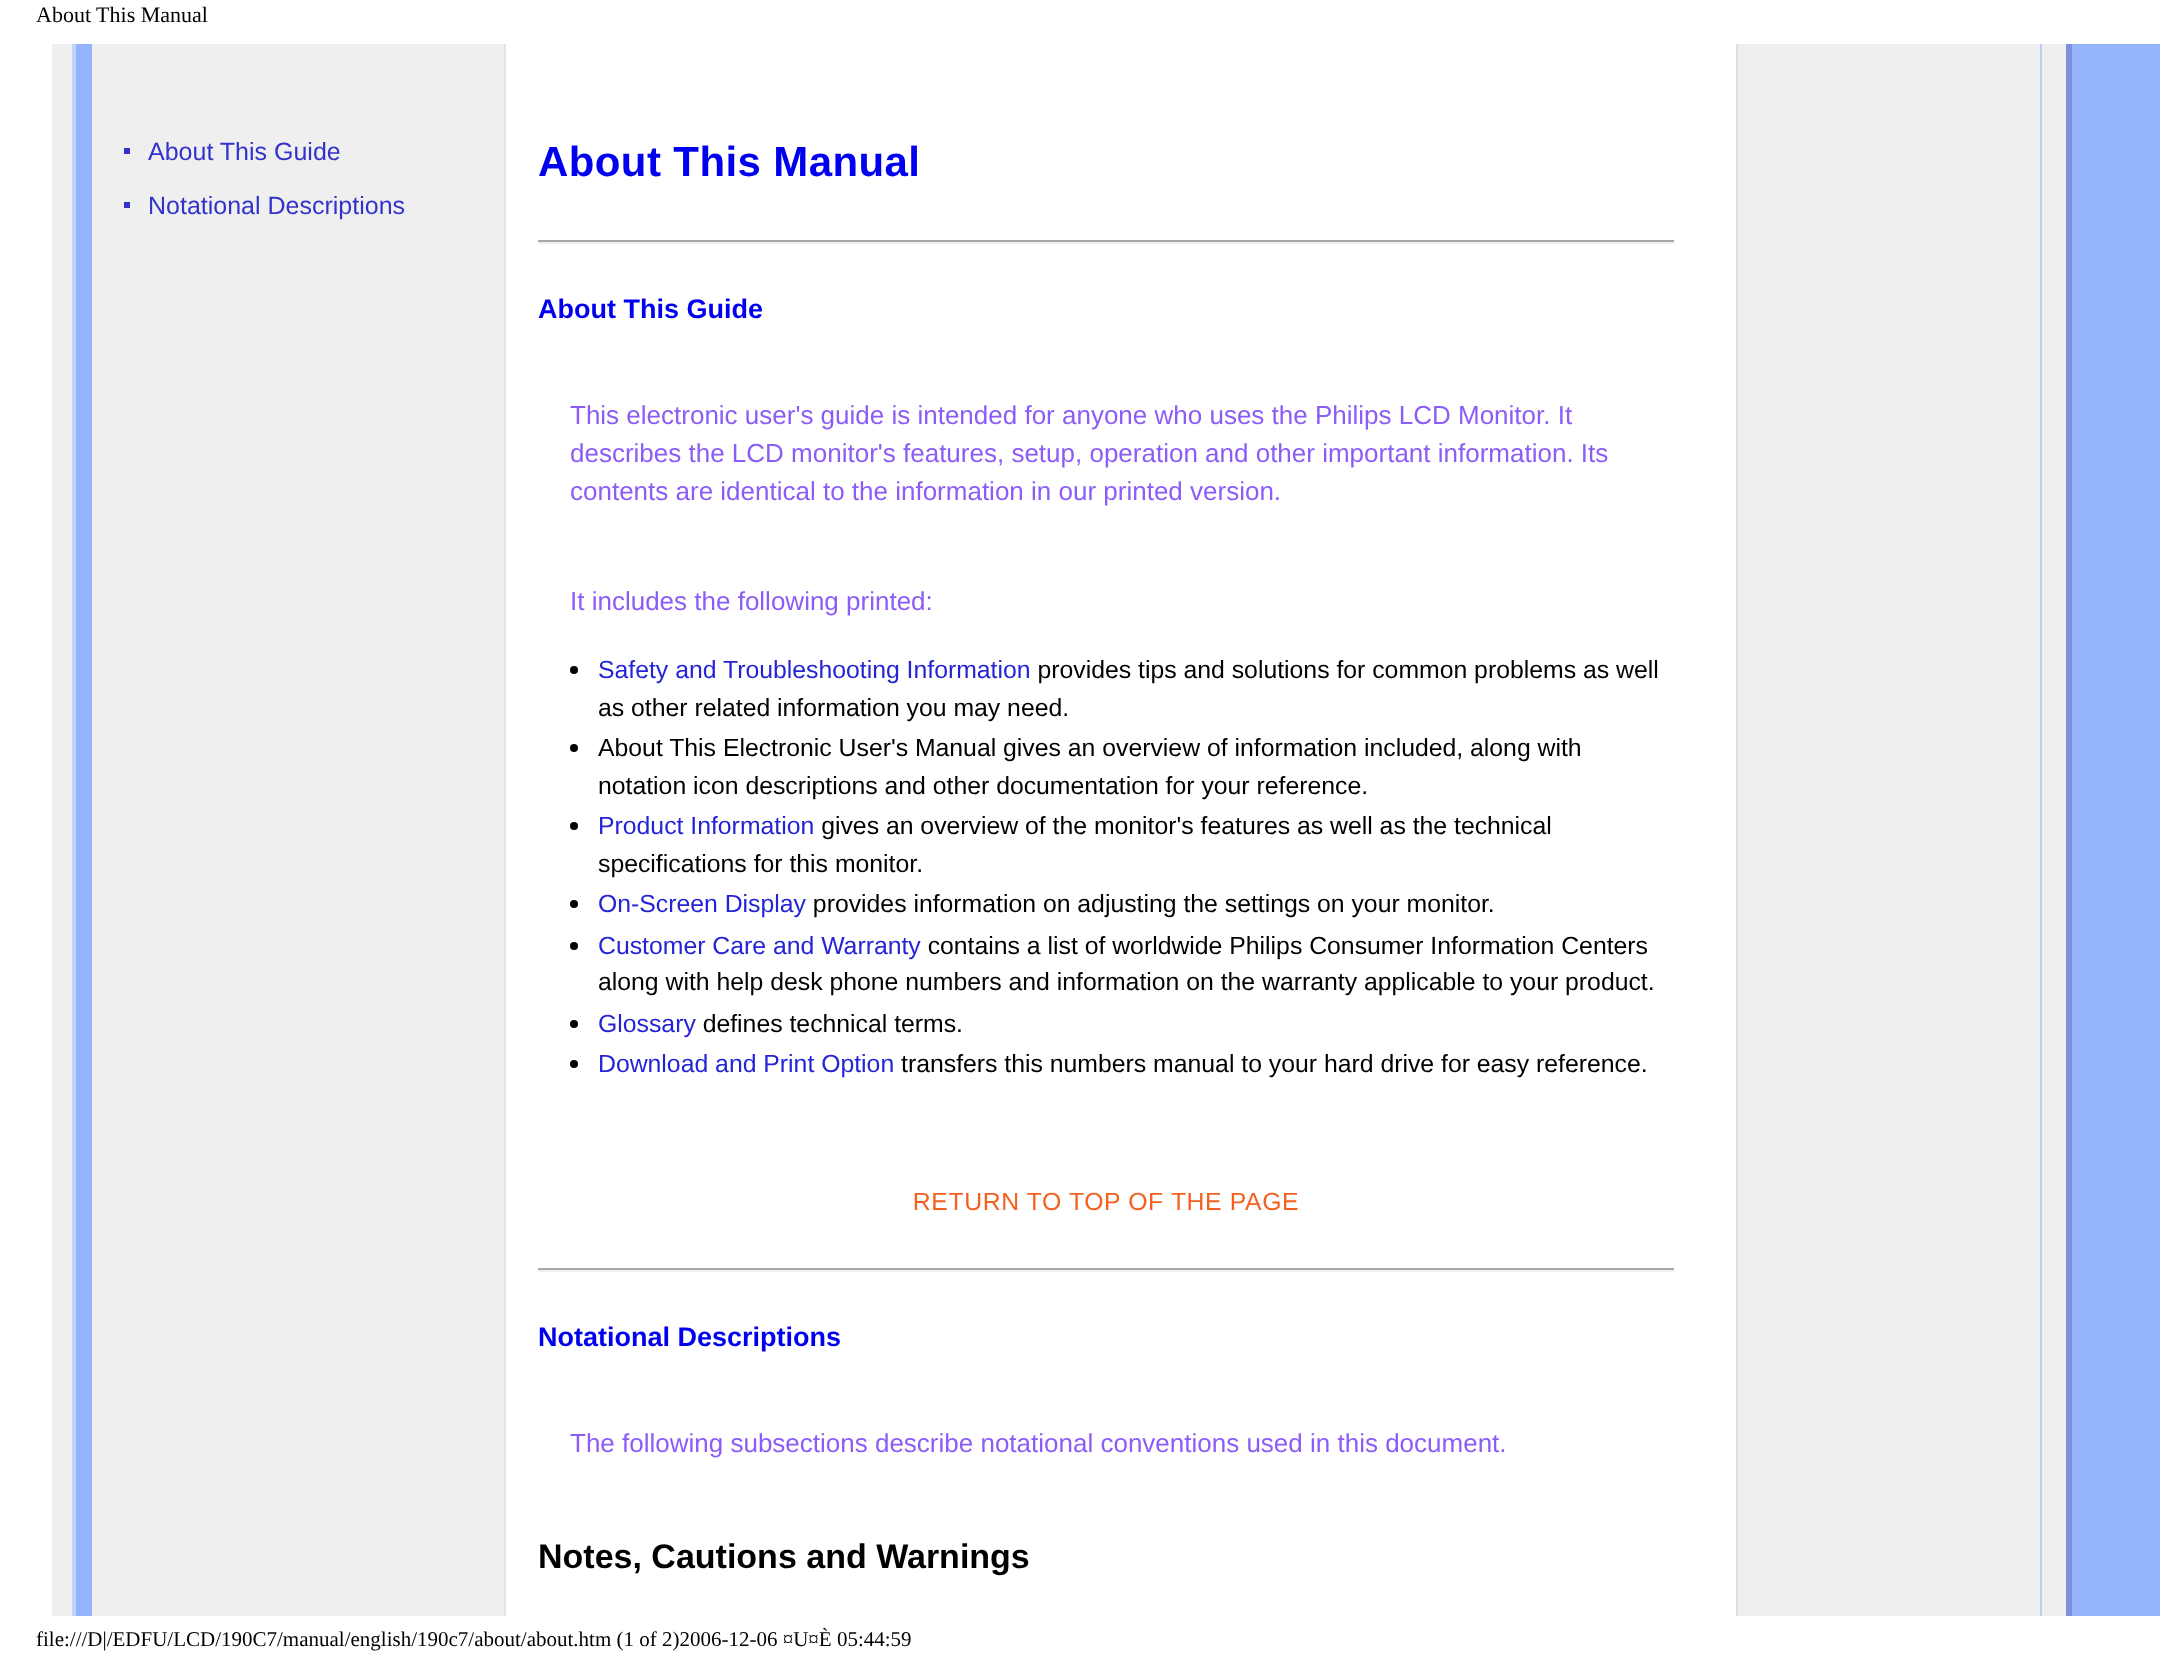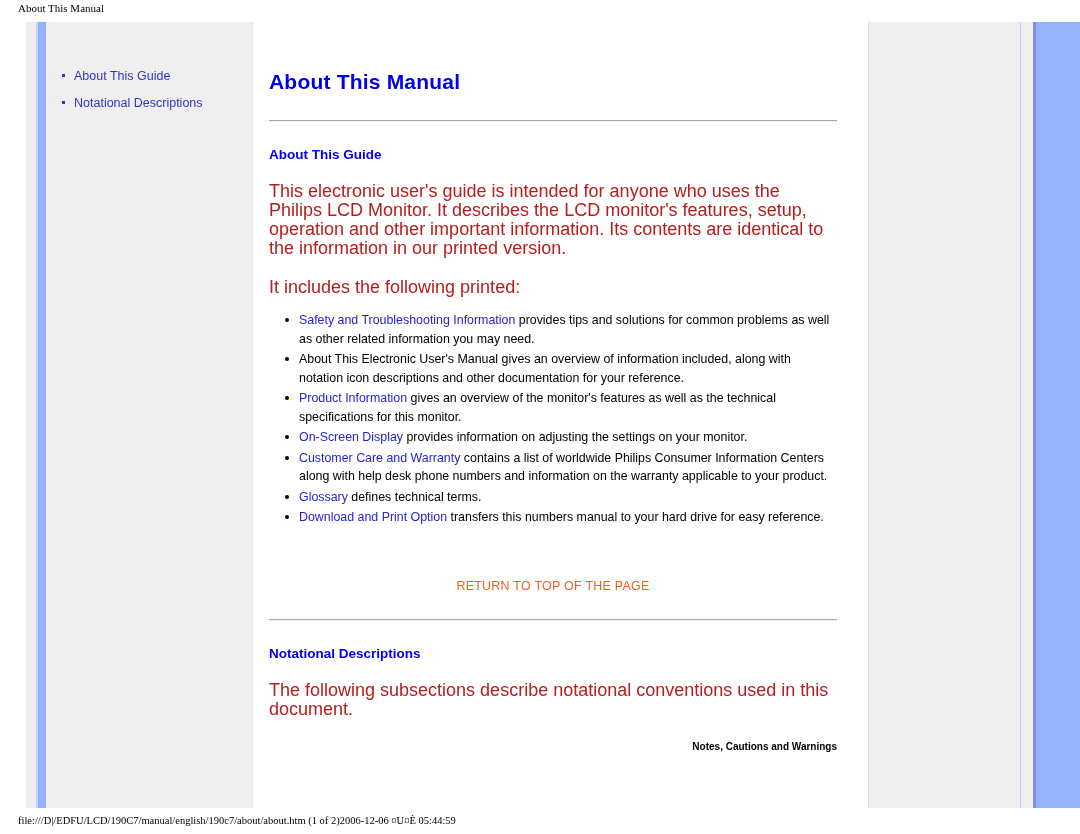--- a/index.html
+++ b/index.html
@@ -125,25 +125,25 @@
     width: 568px;
   }
   h2.sec-title {
     margin: 0;
     padding-top: 25px;
     font-size: 13.5px;
     font-weight: bold;
     color: #0000ee;
   }
   p.body-text {
-    margin: 0;
+    margin: 16px;
     padding-top: 20px;
-    font-size: 18px;
+    font-size: 13px;
     line-height: 19px;
-    color: #b91c1c;
+    color: #8b5cf6;
   }
   ul.section-list {
     margin: 14px 0 0 0;
     padding: 0 0 0 30px;
     list-style: none;
     font-size: 12.4px;
     line-height: 18.5px;
     color: #000000;
   }
   ul.section-list li {
@@ -171,24 +171,23 @@
     letter-spacing: 0.3px;
     color: #f4601f;
     text-decoration: none;
   }
   .rule-lower {
     margin-top: 52px;
   }
   h3.subsec-title {
     margin: 0;
     padding-top: 22px;
-    font-size: 10px;
+    font-size: 17px;
     font-weight: bold;
     color: #000000;
-    text-align: right;
   }
 
   
   .right-panel {
     position: absolute;
     top: 0px;
     left: 868px;
     width: 152px;
     height: 786px;
     background: #efefef;

